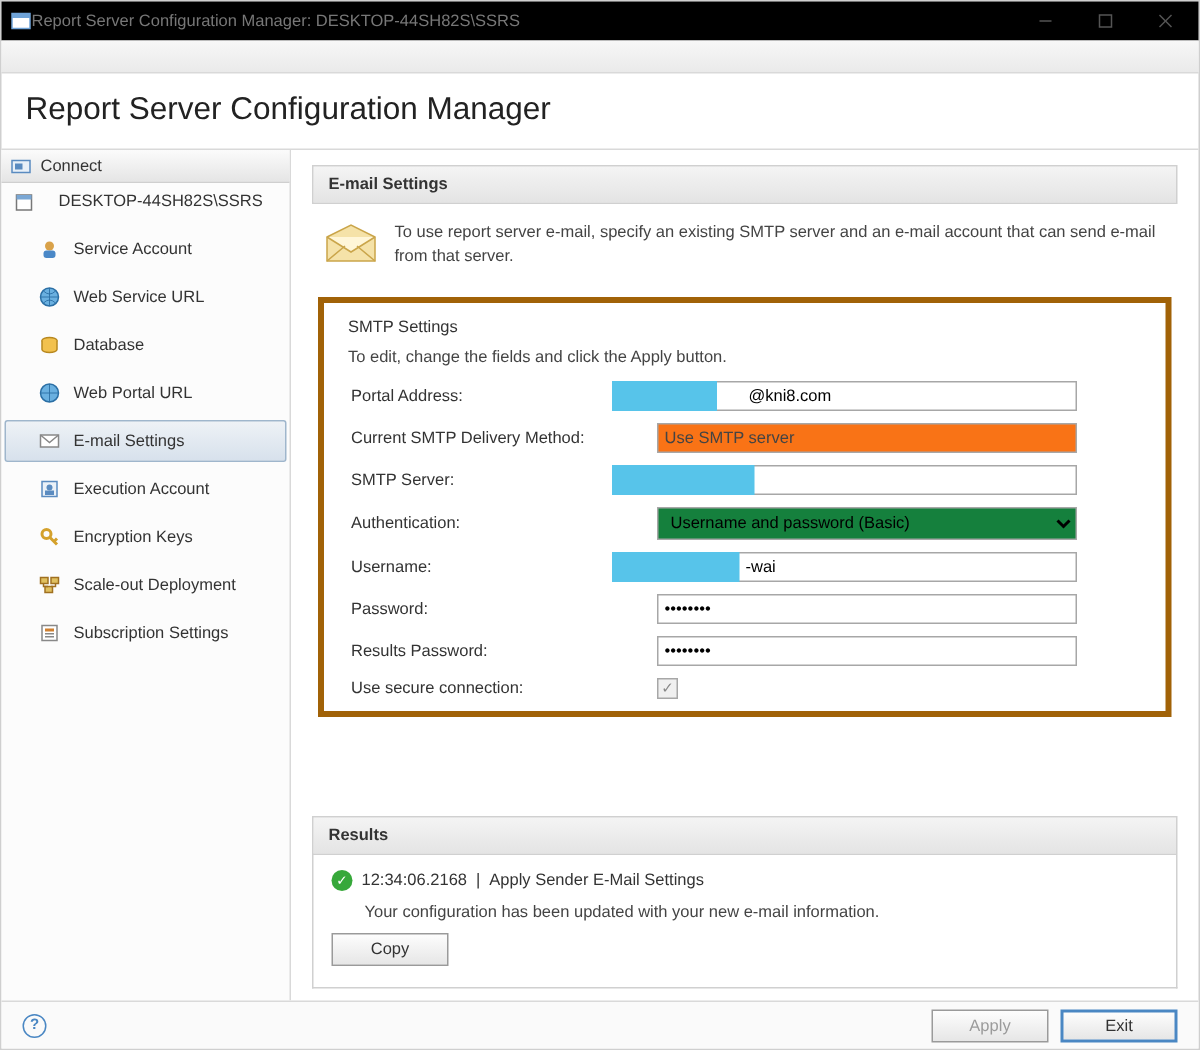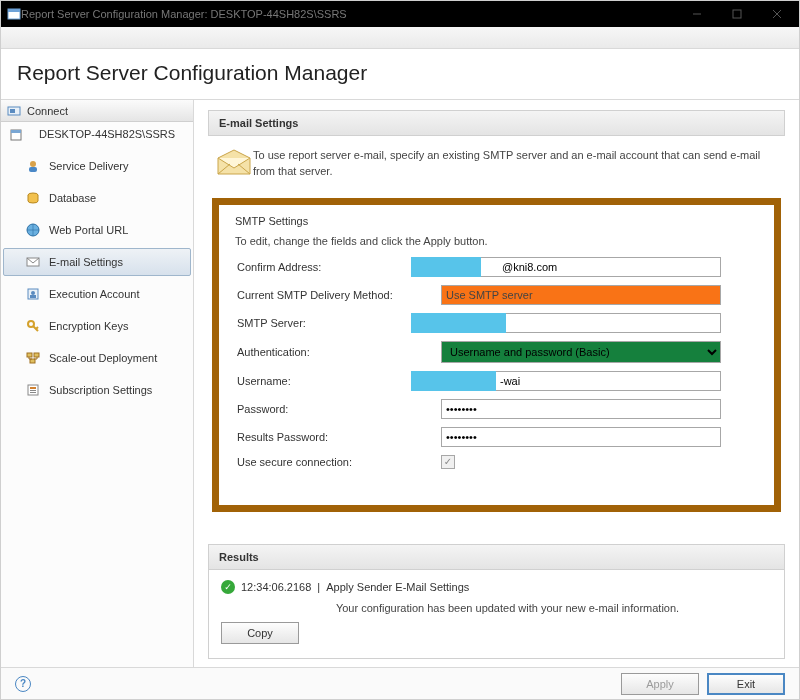--- a/index.html
+++ b/index.html
@@ -24,40 +24,40 @@
   .connect-bar .ic { width:14px; height:14px; }
   .server-row { display:flex; align-items:flex-start; gap:16px; padding:6px 8px 6px 8px; }
   .side-items { padding:4px 2px 4px 2px; }
   .side-item { display:flex; align-items:center; gap:8px; padding:6px 4px 6px 22px; height:28px; cursor:default; color:#333; }
   .side-item + .side-item { margin-top:4px; }
   .side-item.selected { background:linear-gradient(#eef2f6,#d7e1ec); border:1px solid #9fb6cc; border-radius:2px; padding-left:21px; }
   .side-item .ic { width:16px; height:16px; display:flex; align-items:center; justify-content:center; }
   
   .content { flex:1; padding:10px 14px 8px 14px; display:flex; flex-direction:column; min-height:0; }
   .section-title { height:26px; display:flex; align-items:center; padding:0 10px; font-weight:600; background:linear-gradient(#f4f4f4,#e4e4e4); border:1px solid #d0d0d0; }
-  .intro-row { display:flex; gap:1px; align-items:flex-start; padding:12px 8px 18px 8px; }
+  .intro-row { display:flex; gap:11px; align-items:flex-start; padding:12px 8px 18px 8px; }
   .intro-row .mail-ic { width:36px; height:30px; flex:0 0 auto; }
   .intro-text { color:#444; line-height:1.45; }
-  .fieldset { border:7px solid #a16207; margin:0 4px 14px 4px; padding:10px 12px 28px 12px; }
+  .fieldset { border:4px solid #a16207; margin:0 4px 14px 4px; padding:10px 12px 0 12px; }
   .fieldset .legend { margin:-18px 0 6px 0; background:#fff; display:inline-block; padding:0 4px; color:#333; }
   .help { color:#444; margin:2px 0 10px 4px; }
   .form-row { display:flex; align-items:center; margin:8px 0; }
   .form-row .lbl { width:210px; padding-left:6px; color:#333; }
   .ctl { flex:1; position:relative; }
   .ctl input, .ctl select { width:280px; height:20px; border:1px solid #a7a7a7; background:#fff; padding:0 4px; font-size:11px; }
   .ctl.readonly input { background:#f97316; color:#444; }
   .ctl select { height:22px; background:#15803d; }
   .redact { position:absolute; left:-30px; top:0; height:20px; width:70px; background:#57c4ea; }
   .chk { width:14px; height:14px; border:1px solid #a7a7a7; background:#f0f0f0; display:inline-flex; align-items:center; justify-content:center; color:#888; font-size:10px; }
   
   .results-title { margin-top:auto; }
   .results-body { border:1px solid #d0d0d0; border-top:none; padding:10px 12px 14px 12px; }
   .result-line { display:flex; align-items:center; gap:6px; }
   .ok-ic { width:14px; height:14px; border-radius:50%; background:#36a83a; display:flex; align-items:center; justify-content:center; color:#fff; font-size:9px; }
-  .result-sub { padding:8px 0 0 22px; color:#444;text-align:center; }
+  .result-sub { padding:8px 0 0 22px; color:#444; }
   .copy-row { display:flex; justify-content:flex-start; padding:8px 2px 0 0; }
   .btn { min-width:78px; height:22px; border:1px solid #9a9a9a; background:linear-gradient(#fdfdfd,#e6e6e6); display:inline-flex; align-items:center; justify-content:center; padding:0 12px; }
   
   .footer { height:32px; border-top:1px solid #d9d9d9; display:flex; align-items:center; padding:0 14px; background:#fafafa; }
   .footer .spacer { flex:1; }
   .footer .btn { margin-left:8px;text-align:center; }
   .footer .btn.default { border:2px solid #4a87c3; }
   .footer .btn.disabled { color:#9b9b9b; }
   .help-ic { width:16px; height:16px; border-radius:50%; border:1px solid #4a87c3; color:#4a87c3; display:flex; align-items:center; justify-content:center; font-size:10px; font-weight:bold; }
   svg { display:block; }
@@ -124,21 +124,30 @@
       </div>
 
       <div class="side-items">
         <div class="side-item">
           <span class="ic">
               <svg width="14" height="14">
                 <circle cx="7" cy="5" r="3" fill="#d9a24a"></circle>
                 <rect x="3" y="8" width="8" height="5" rx="2" fill="#4a88c7"></rect>
               </svg>
             </span>
-          <span>Service Delivery</span>
+          <span>Service Account</span>
+        </div>
+        <div class="side-item">
+          <span class="ic">
+              <svg width="14" height="14">
+                <circle cx="7" cy="7" r="6" fill="#6ab0e0" stroke="#2b6fa5"></circle>
+                <path d="M1 7 H13 M7 1 V13 M3 3 Q7 7 11 3 M3 11 Q7 7 11 11" stroke="#2b6fa5" fill="none" stroke-width="0.6"></path>
+              </svg>
+            </span>
+          <span>Web Service URL</span>
         </div>
         <div class="side-item">
           <span class="ic">
               <svg width="14" height="14">
                 <ellipse cx="7" cy="4" rx="5" ry="2" fill="#f2c14e" stroke="#b8881f"></ellipse>
                 <path d="M2 4 V10 A5 2 0 0 0 12 10 V4" fill="#f2c14e" stroke="#b8881f"></path>
               </svg>
             </span>
           <span>Database</span>
         </div>
@@ -216,21 +225,21 @@
             </svg>
         </span>
         <div class="intro-text">To use report server e-mail, specify an existing SMTP server and an e-mail account that can send e-mail from that server.</div>
       </div>
 
       <div class="fieldset">
         <div class="legend">SMTP Settings</div>
         <div class="help">To edit, change the fields and click the Apply button.</div>
 
         <div class="form-row">
-          <div class="lbl">Confirm Address:</div>
+          <div class="lbl">Portal Address:</div>
           <div class="ctl">
             <span class="redact"></span>
             <input type="text" style="padding-left: 60px;" value="@kni8.com">
           </div>
         </div>
 
         <div class="form-row">
           <div class="lbl">Current SMTP Delivery Method:</div>
           <div class="ctl readonly">
             <input type="text" readonly="" value="Use SMTP server" style="">

